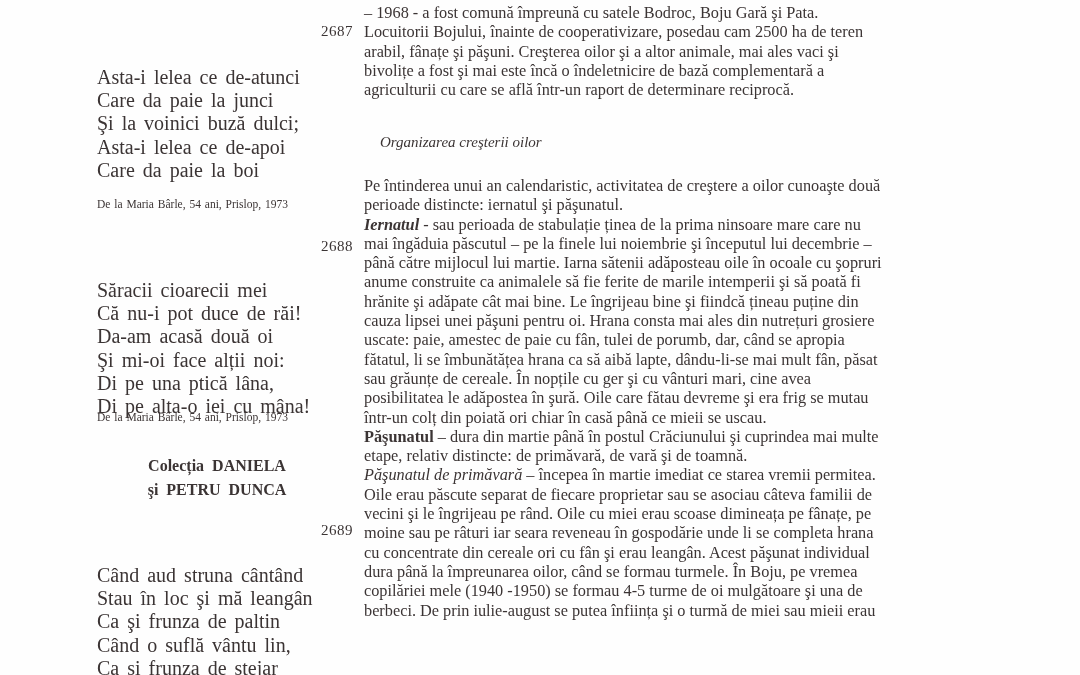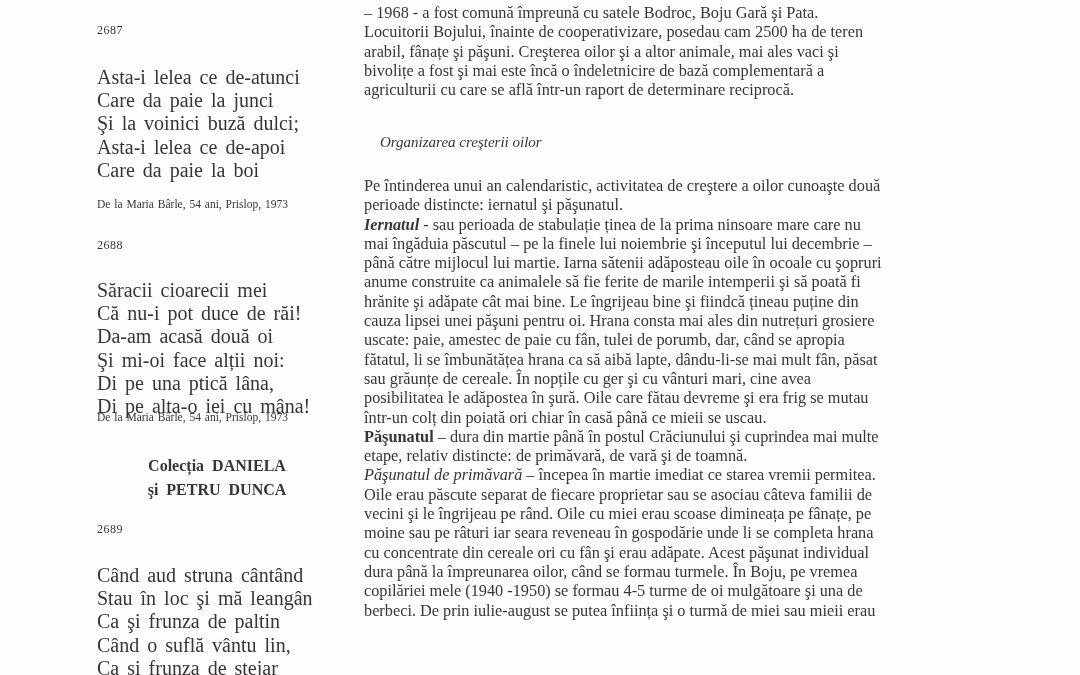--- a/index.html
+++ b/index.html
@@ -23,24 +23,24 @@
   }
   
   .left-col {
     position: absolute;
     left: 97px;
     top: 0;
     width: 240px;
   }
   .poem-number {
     position: absolute;
-    left: 0;
+    left: 16px;
     width: 240px;
-    text-align: left;
-    font-size: 12px;
+    text-align: right;
+    font-size: 15px;
     letter-spacing: 0.5px;
   }
   .poem-lines {
     position: absolute;
     left: 0;
     width: 240px;
     font-size: 20px;
     line-height: 23.2px;
     word-spacing: 3px;
     white-space: nowrap;
@@ -163,19 +163,19 @@
       <span class="line">posibilitatea  le adăpostea în şură. Oile care fătau devreme şi era frig se mutau</span>
       <span class="line">într-un colț din poiată ori chiar în casă până ce mieii se uscau.</span>
 
       <span class="line"><b class="term">Păşunatul</b><span> – dura din martie până în postul Crăciunului şi cuprindea mai multe</span></span>
       <span class="line">etape, relativ distincte: de primăvară, de vară şi de toamnă.</span>
 
       <span class="line"><i class="sub-term">Păşunatul de primăvară</i><span> – începea în martie imediat ce starea vremii permitea.</span></span>
       <span class="line">Oile erau păscute separat de fiecare proprietar sau se asociau câteva familii de</span>
       <span class="line">vecini şi le îngrijeau pe rând. Oile cu miei erau scoase  dimineața pe fânațe, pe</span>
       <span class="line">moine sau pe râturi iar seara reveneau în gospodărie unde li se completa hrana</span>
-      <span class="line">cu concentrate din cereale ori cu fân şi erau adăpate. Acest păşunat individual</span>
+      <span class="line">cu concentrate din cereale ori cu fân şi erau leangân. Acest păşunat individual</span>
       <span class="line">dura până la împreunarea oilor, când se formau turmele. În Boju, pe vremea</span>
       <span class="line">copilăriei mele (1940 -1950) se formau 4-5 turme de oi mulgătoare  şi una de</span>
       <span class="line">berbeci. De prin iulie-august se putea înființa şi o turmă de miei sau mieii erau</span>
     </div>
   </div>
 </div>
 
 </body></html>

